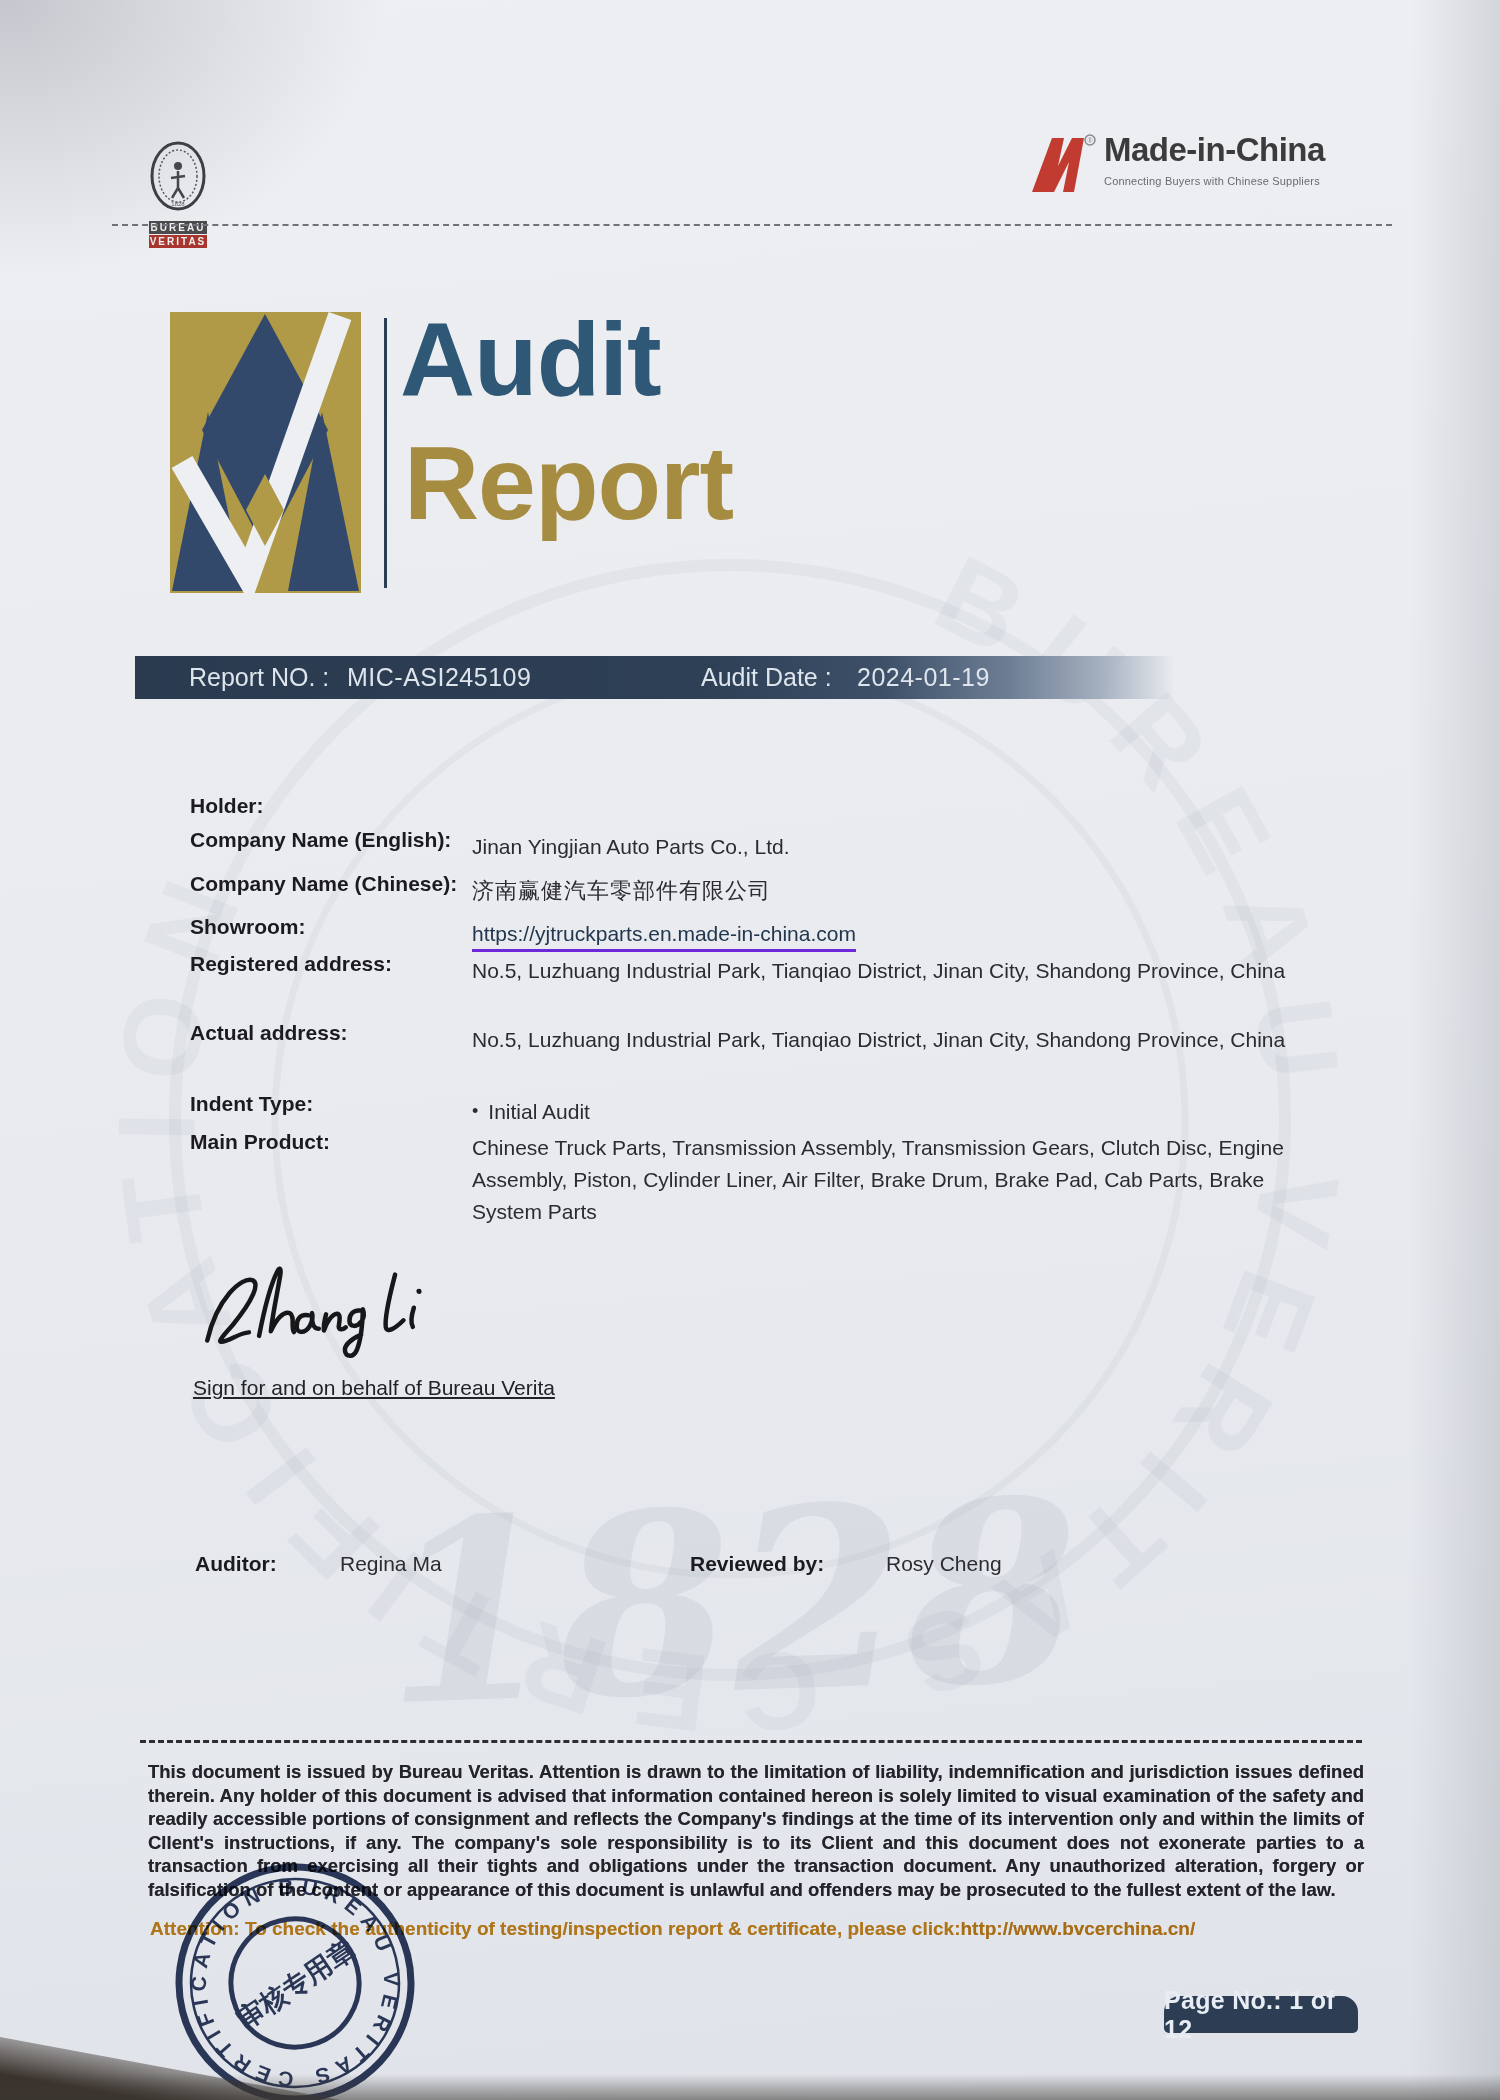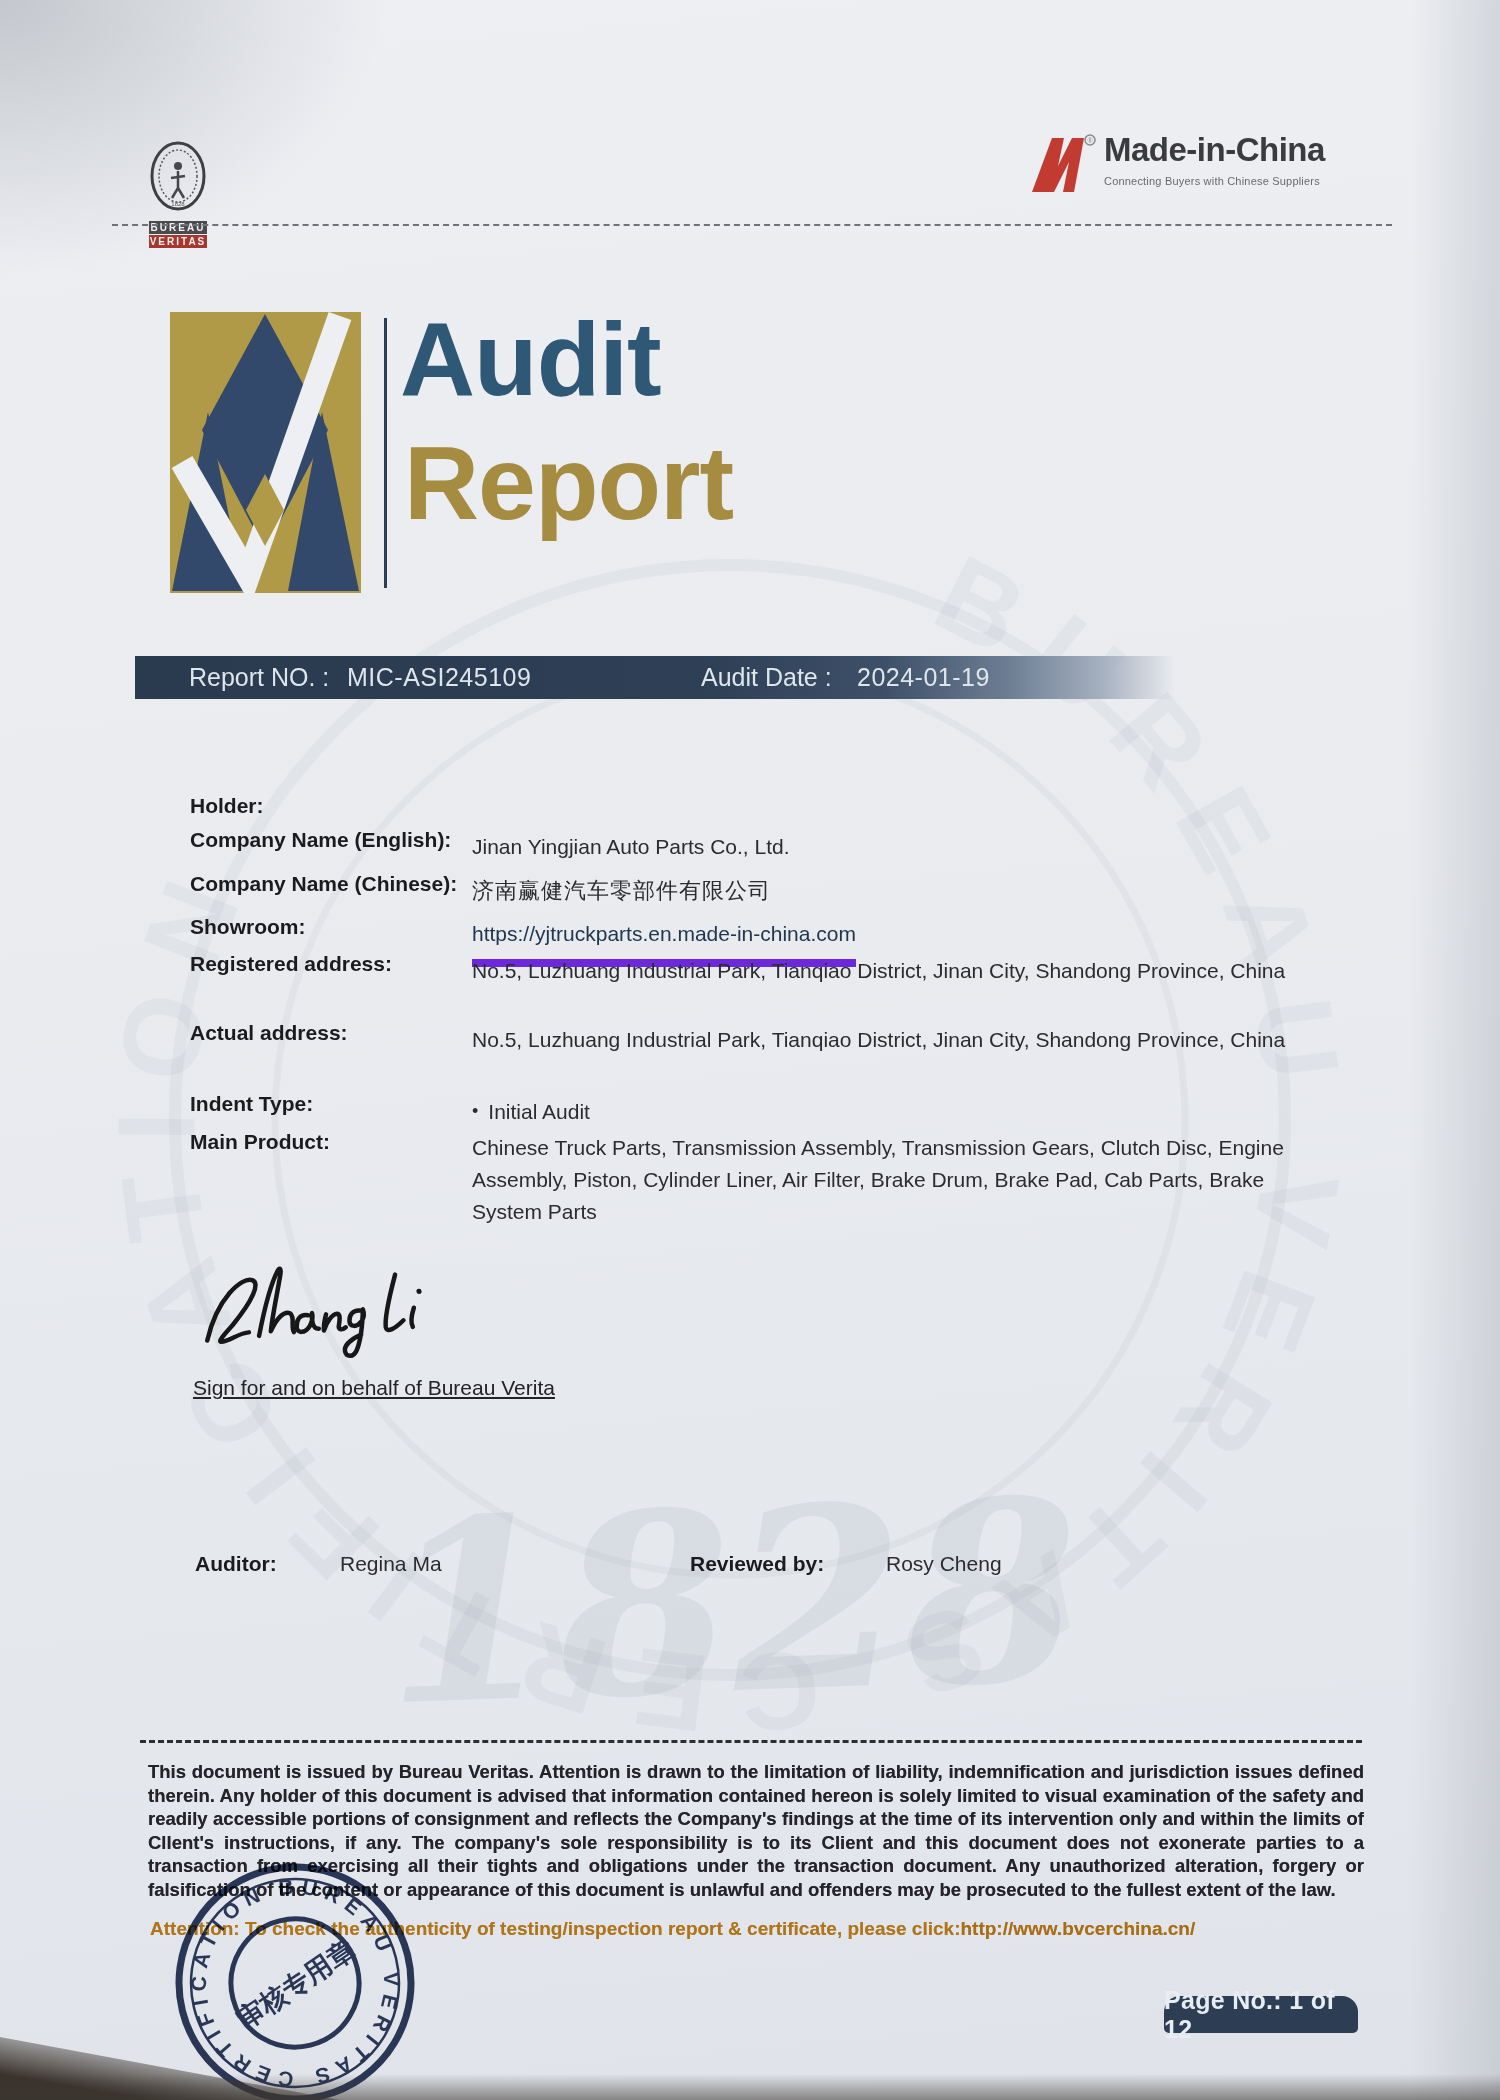--- a/index.html
+++ b/index.html
@@ -39,21 +39,21 @@
   .b-rno{left:212px;letter-spacing:.5px;}
   .b-dlabel{left:566px;}
   .b-date{left:722px;letter-spacing:.5px;}
 
   
   .info{position:absolute;left:190px;top:0;width:1140px;}
   .row{position:absolute;left:0;width:1140px;}
   .lbl{position:absolute;left:0;top:0;font-size:21px;font-weight:700;color:#1b1b1f;white-space:nowrap;}
   .val{position:absolute;left:282px;top:2px;width:840px;font-size:21px;color:#2c2c30;line-height:34px;}
   .val.cjk{font-size:22px;letter-spacing:1px;}
-  .link{color:#22374f;text-decoration:none;border-bottom:8px solid #6d28d9;padding-bottom:14px;}
+  .link{color:#22374f;text-decoration:none;border-bottom:3px solid #6d28d9;padding-bottom:4px;}
   .bullet{display:inline-block;margin-right:10px;font-size:18px;vertical-align:2px;}
 
   
   .signature{position:absolute;left:192px;top:1248px;transform:rotate(-3deg);}
   .sig-hidden{position:absolute;width:1px;height:1px;overflow:hidden;clip:rect(0 0 0 0);}
   .sign-statement{position:absolute;left:193px;top:1376px;font-size:21px;color:#232327;text-decoration:underline;}
 
   
   .signoff-lbl{position:absolute;font-size:21px;font-weight:700;color:#1b1b1f;}
   .signoff-val{position:absolute;font-size:21px;color:#2c2c30;}

